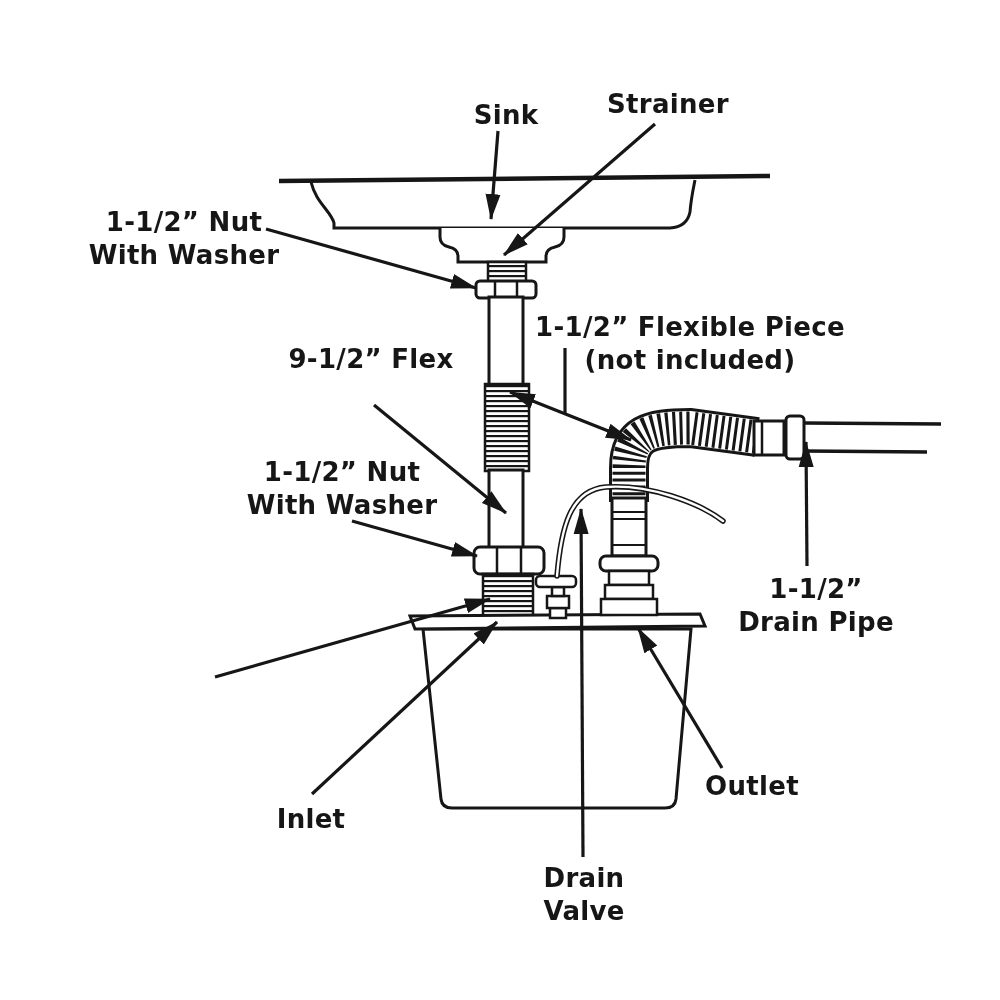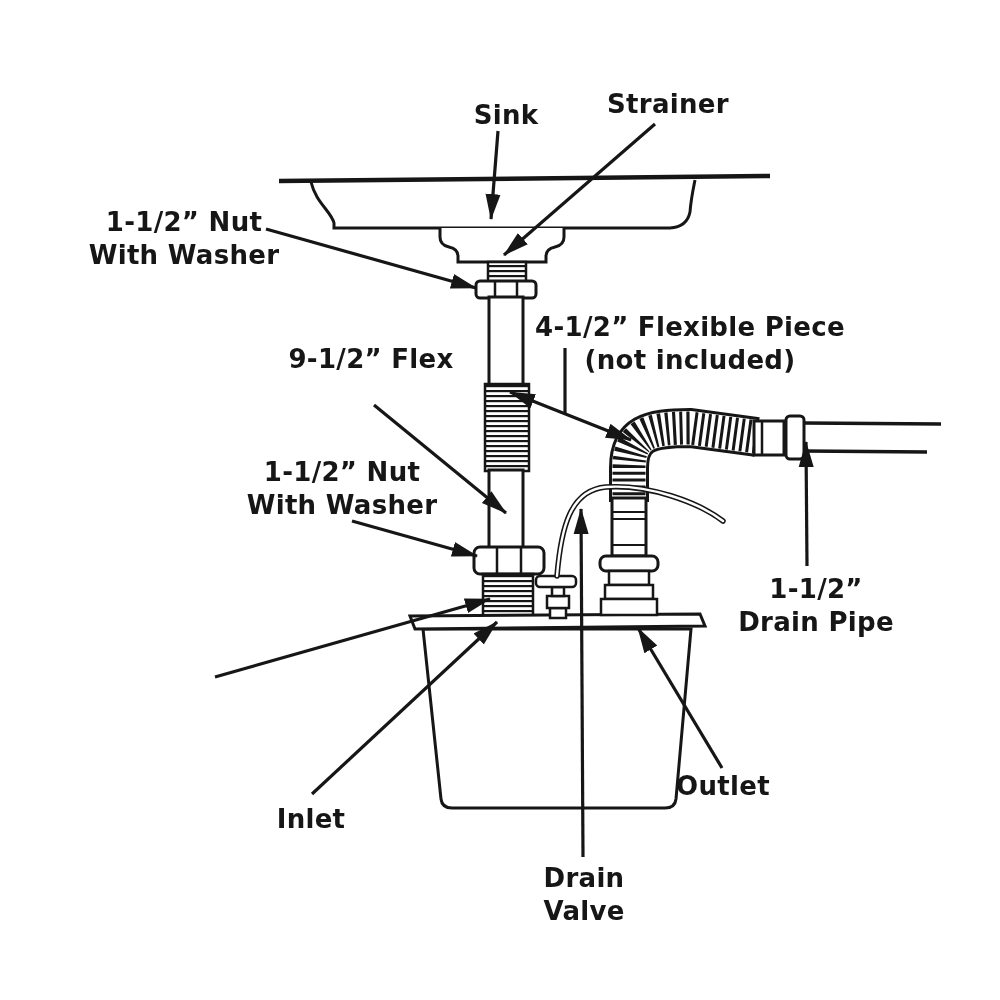--- a/index.html
+++ b/index.html
@@ -108,35 +108,35 @@
     <span>Strainer</span>
   </div>
   <div class="label" style="left:184px;top:206px">
     <span>1-1/2” Nut</span>
     <span>With Washer</span>
   </div>
   <div class="label" style="left:371px;top:343px">
     <span>9-1/2” Flex</span>
   </div>
   <div class="label" style="left:690px;top:311px">
-    <span>4-1/2” Flexible Piece</span>
+    <span>1-1/2” Flexible Piece</span>
     <span>(not included)</span>
   </div>
   <div class="label" style="left:342px;top:456px">
     <span>1-1/2” Nut</span>
     <span>With Washer</span>
   </div>
   <div class="label" style="left:816px;top:573px">
     <span>1-1/2”</span>
     <span>Drain Pipe</span>
   </div>
   <div class="label" style="left:311px;top:803px">
     <span>Inlet</span>
   </div>
-  <div class="label" style="left:723px;top:770px">
+  <div class="label" style="left:752px;top:770px">
     <span>Outlet</span>
   </div>
   <div class="label" style="left:584px;top:862px">
     <span>Drain</span>
     <span>Valve</span>
   </div>
 
 </div>
 
 </body></html>

